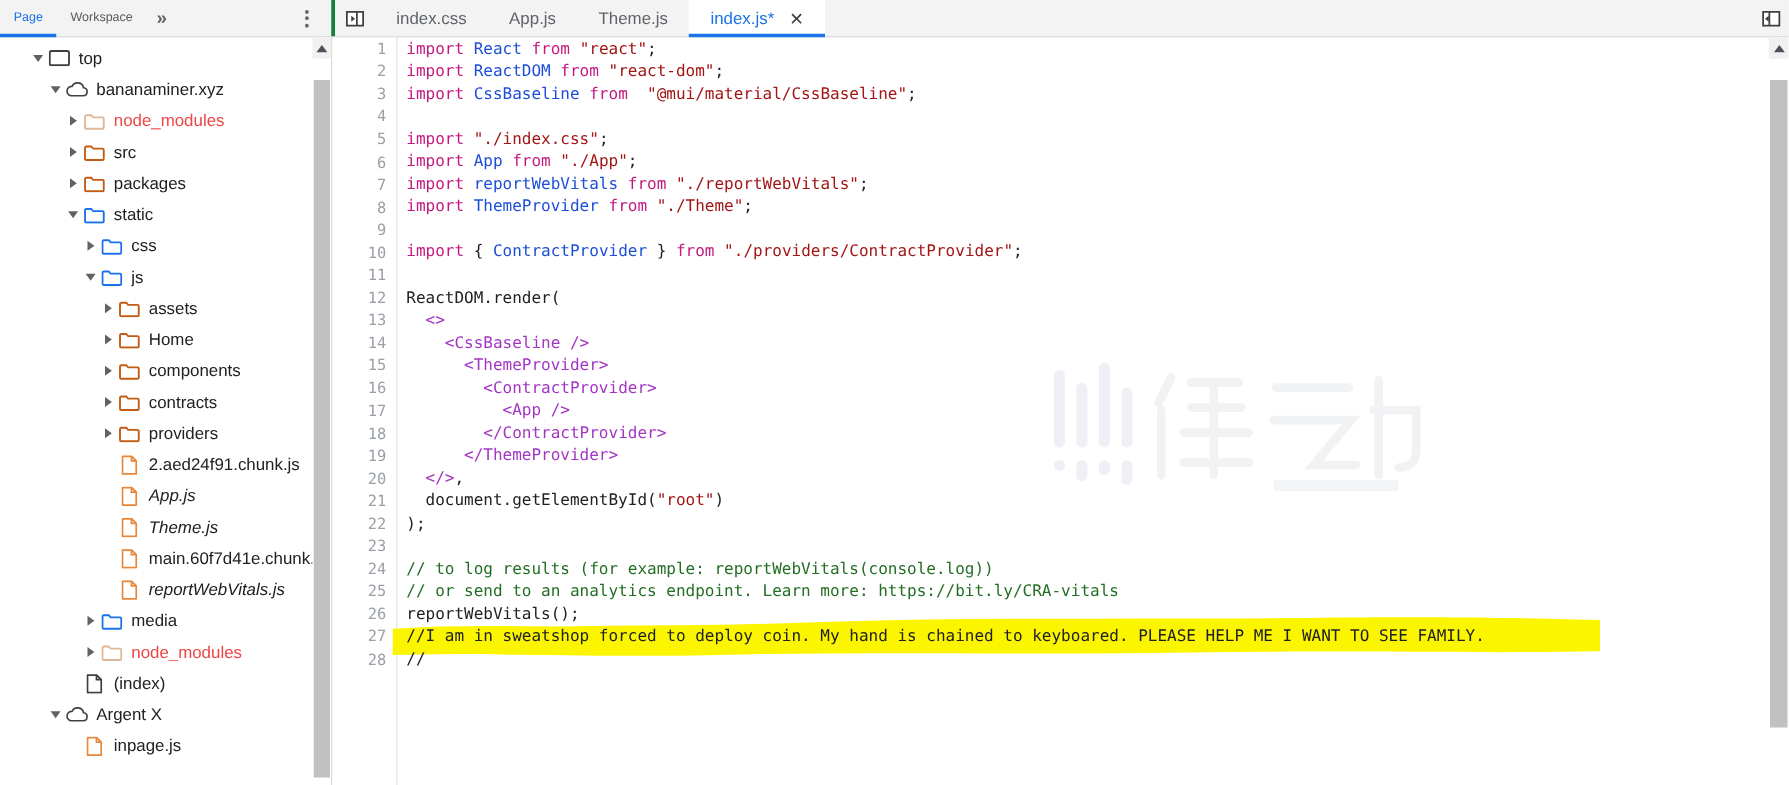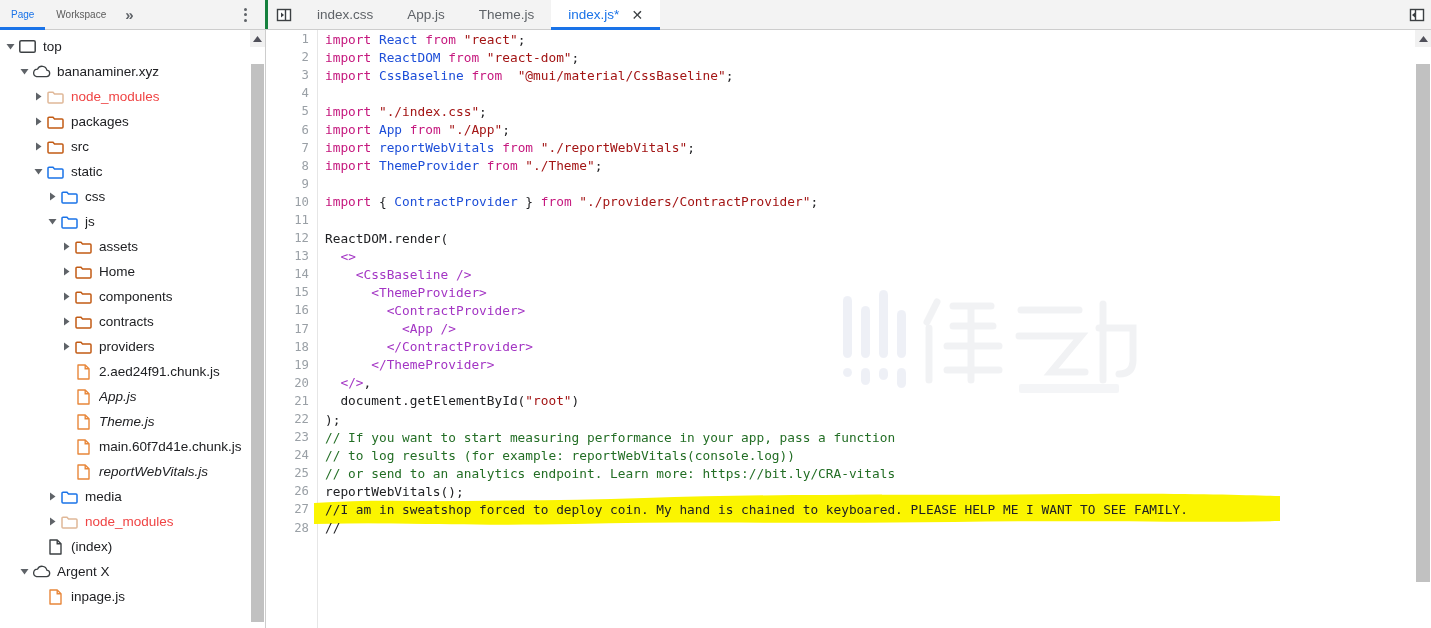--- a/index.html
+++ b/index.html
@@ -26,21 +26,21 @@
   .file-tab.active{color:#1a73e8;background:#fff;}
   .file-tab.active:after{content:"";position:absolute;left:0;right:0;bottom:-1px;height:3px;background:#1a73e8;}
   .tab-close{margin-left:12px;font-size:14px;color:#3c4043;line-height:1;}
   .right-panel-ico{position:absolute;right:6px;top:0;bottom:0;display:flex;align-items:center;}
 
   
   .body{flex:1;display:flex;min-height:0;position:relative;}
 
   
   .nav{width:265px;min-width:265px;background:#fff;position:relative;overflow:hidden;border-right:1px solid #cdcdcd;}
-  .tree{position:absolute;inset:0;padding-top:4px;}
+  .tree{position:absolute;inset:0;padding-top:4px;margin-left:20px;}
   .row{height:25px;display:flex;align-items:center;font-size:13.5px;color:#202124;white-space:nowrap;cursor:default;position:relative;}
   .row.sel{background:#ededed;}
   .row .tw{width:13px;min-width:13px;display:flex;align-items:center;justify-content:center;}
   .tw svg{display:block;}
   .ico{width:21px;min-width:21px;display:flex;align-items:center;justify-content:center;margin-right:5px;}
   .lbl{overflow:hidden;text-overflow:clip;}
   .dim{color:#ef4444;}
   .ital{font-style:italic;}
 
   
@@ -179,35 +179,35 @@
             <span class="tw">
               <svg width="9" height="9" viewBox="0 0 9 9">
                 <polygon points="2,0.5 7.5,4.5 2,8.5" fill="#5f6368"></polygon>
               </svg>
             </span>
             <span class="ico">
               <svg width="17" height="14" viewBox="0 0 17 14">
                 <path d="M1 3.2a1 1 0 0 1 1-1h4l1.5 1.7H15a1 1 0 0 1 1 1v7.1a1 1 0 0 1-1 1H2a1 1 0 0 1-1-1z" fill="#fff" stroke="#c25b14" stroke-width="1.5"></path>
               </svg>
             </span>
+            <span class="lbl">src</span>
+          </div>
+          <div class="row">
+            <span style="width: 32px; min-width: 32px;"></span>
+            <span class="tw">
+              <svg width="9" height="9" viewBox="0 0 9 9">
+                <polygon points="2,0.5 7.5,4.5 2,8.5" fill="#5f6368"></polygon>
+              </svg>
+            </span>
+            <span class="ico">
+              <svg width="17" height="14" viewBox="0 0 17 14">
+                <path d="M1 3.2a1 1 0 0 1 1-1h4l1.5 1.7H15a1 1 0 0 1 1 1v7.1a1 1 0 0 1-1 1H2a1 1 0 0 1-1-1z" fill="#fff" stroke="#c25b14" stroke-width="1.5"></path>
+              </svg>
+            </span>
             <span class="lbl">packages</span>
-          </div>
-          <div class="row">
-            <span style="width: 32px; min-width: 32px;"></span>
-            <span class="tw">
-              <svg width="9" height="9" viewBox="0 0 9 9">
-                <polygon points="2,0.5 7.5,4.5 2,8.5" fill="#5f6368"></polygon>
-              </svg>
-            </span>
-            <span class="ico">
-              <svg width="17" height="14" viewBox="0 0 17 14">
-                <path d="M1 3.2a1 1 0 0 1 1-1h4l1.5 1.7H15a1 1 0 0 1 1 1v7.1a1 1 0 0 1-1 1H2a1 1 0 0 1-1-1z" fill="#fff" stroke="#c25b14" stroke-width="1.5"></path>
-              </svg>
-            </span>
-            <span class="lbl">src</span>
           </div>
           <div class="row">
             <span style="width: 32px; min-width: 32px;"></span>
             <span class="tw">
               <svg width="9" height="9" viewBox="0 0 9 9">
                 <polygon points="0.5,2 8.5,2 4.5,7.5" fill="#5f6368"></polygon>
               </svg>
             </span>
             <span class="ico">
               <svg width="17" height="14" viewBox="0 0 17 14">
@@ -558,21 +558,20 @@
             <div class="line">
               <span class="num">21</span>
               <span class="src"><span class="pl">  document.getElementById(</span><span class="str">"root"</span><span class="pl">)</span></span>
             </div>
             <div class="line">
               <span class="num">22</span>
               <span class="src"><span class="pl">);</span></span>
             </div>
             <div class="line">
               <span class="num">23</span>
-              <span class="src"><span class="cmt">// If you want to start measuring performance in your app, pass a function</span></span>
             </div>
             <div class="line">
               <span class="num">24</span>
               <span class="src"><span class="cmt">// to log results (for example: reportWebVitals(console.log))</span></span>
             </div>
             <div class="line">
               <span class="num">25</span>
               <span class="src"><span class="cmt">// or send to an analytics endpoint. Learn more: https://bit.ly/CRA-vitals</span></span>
             </div>
             <div class="line">

